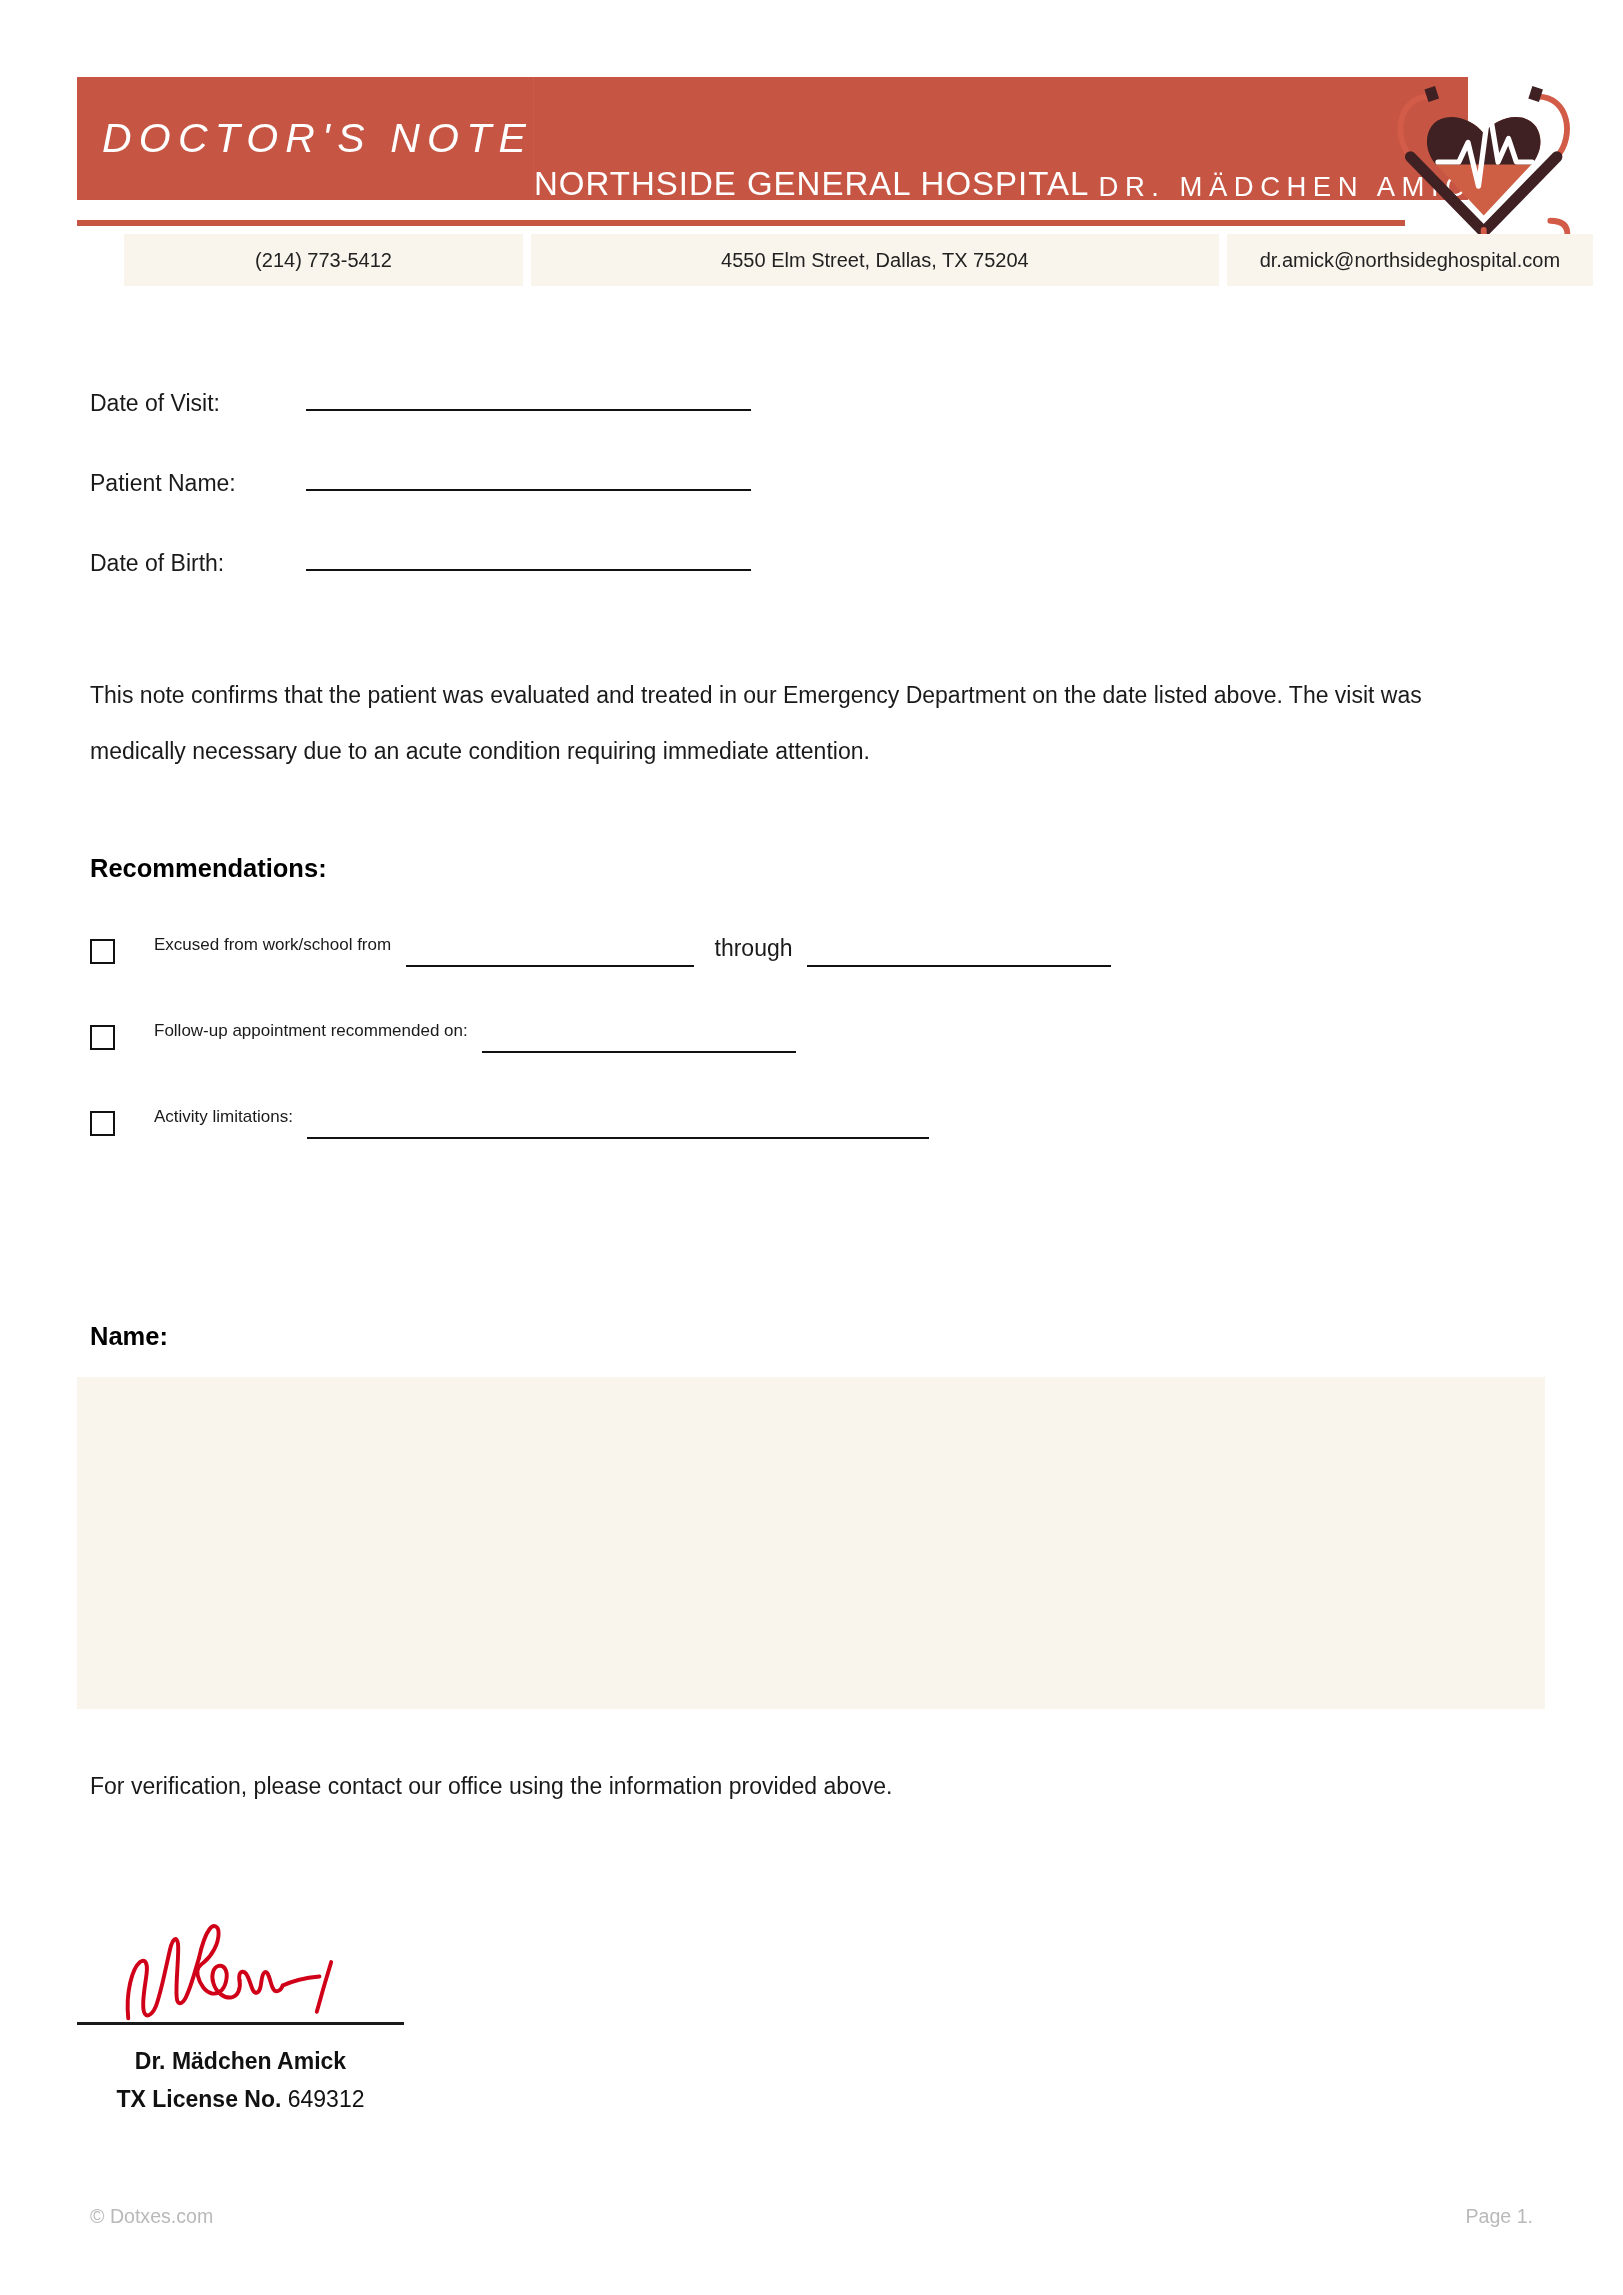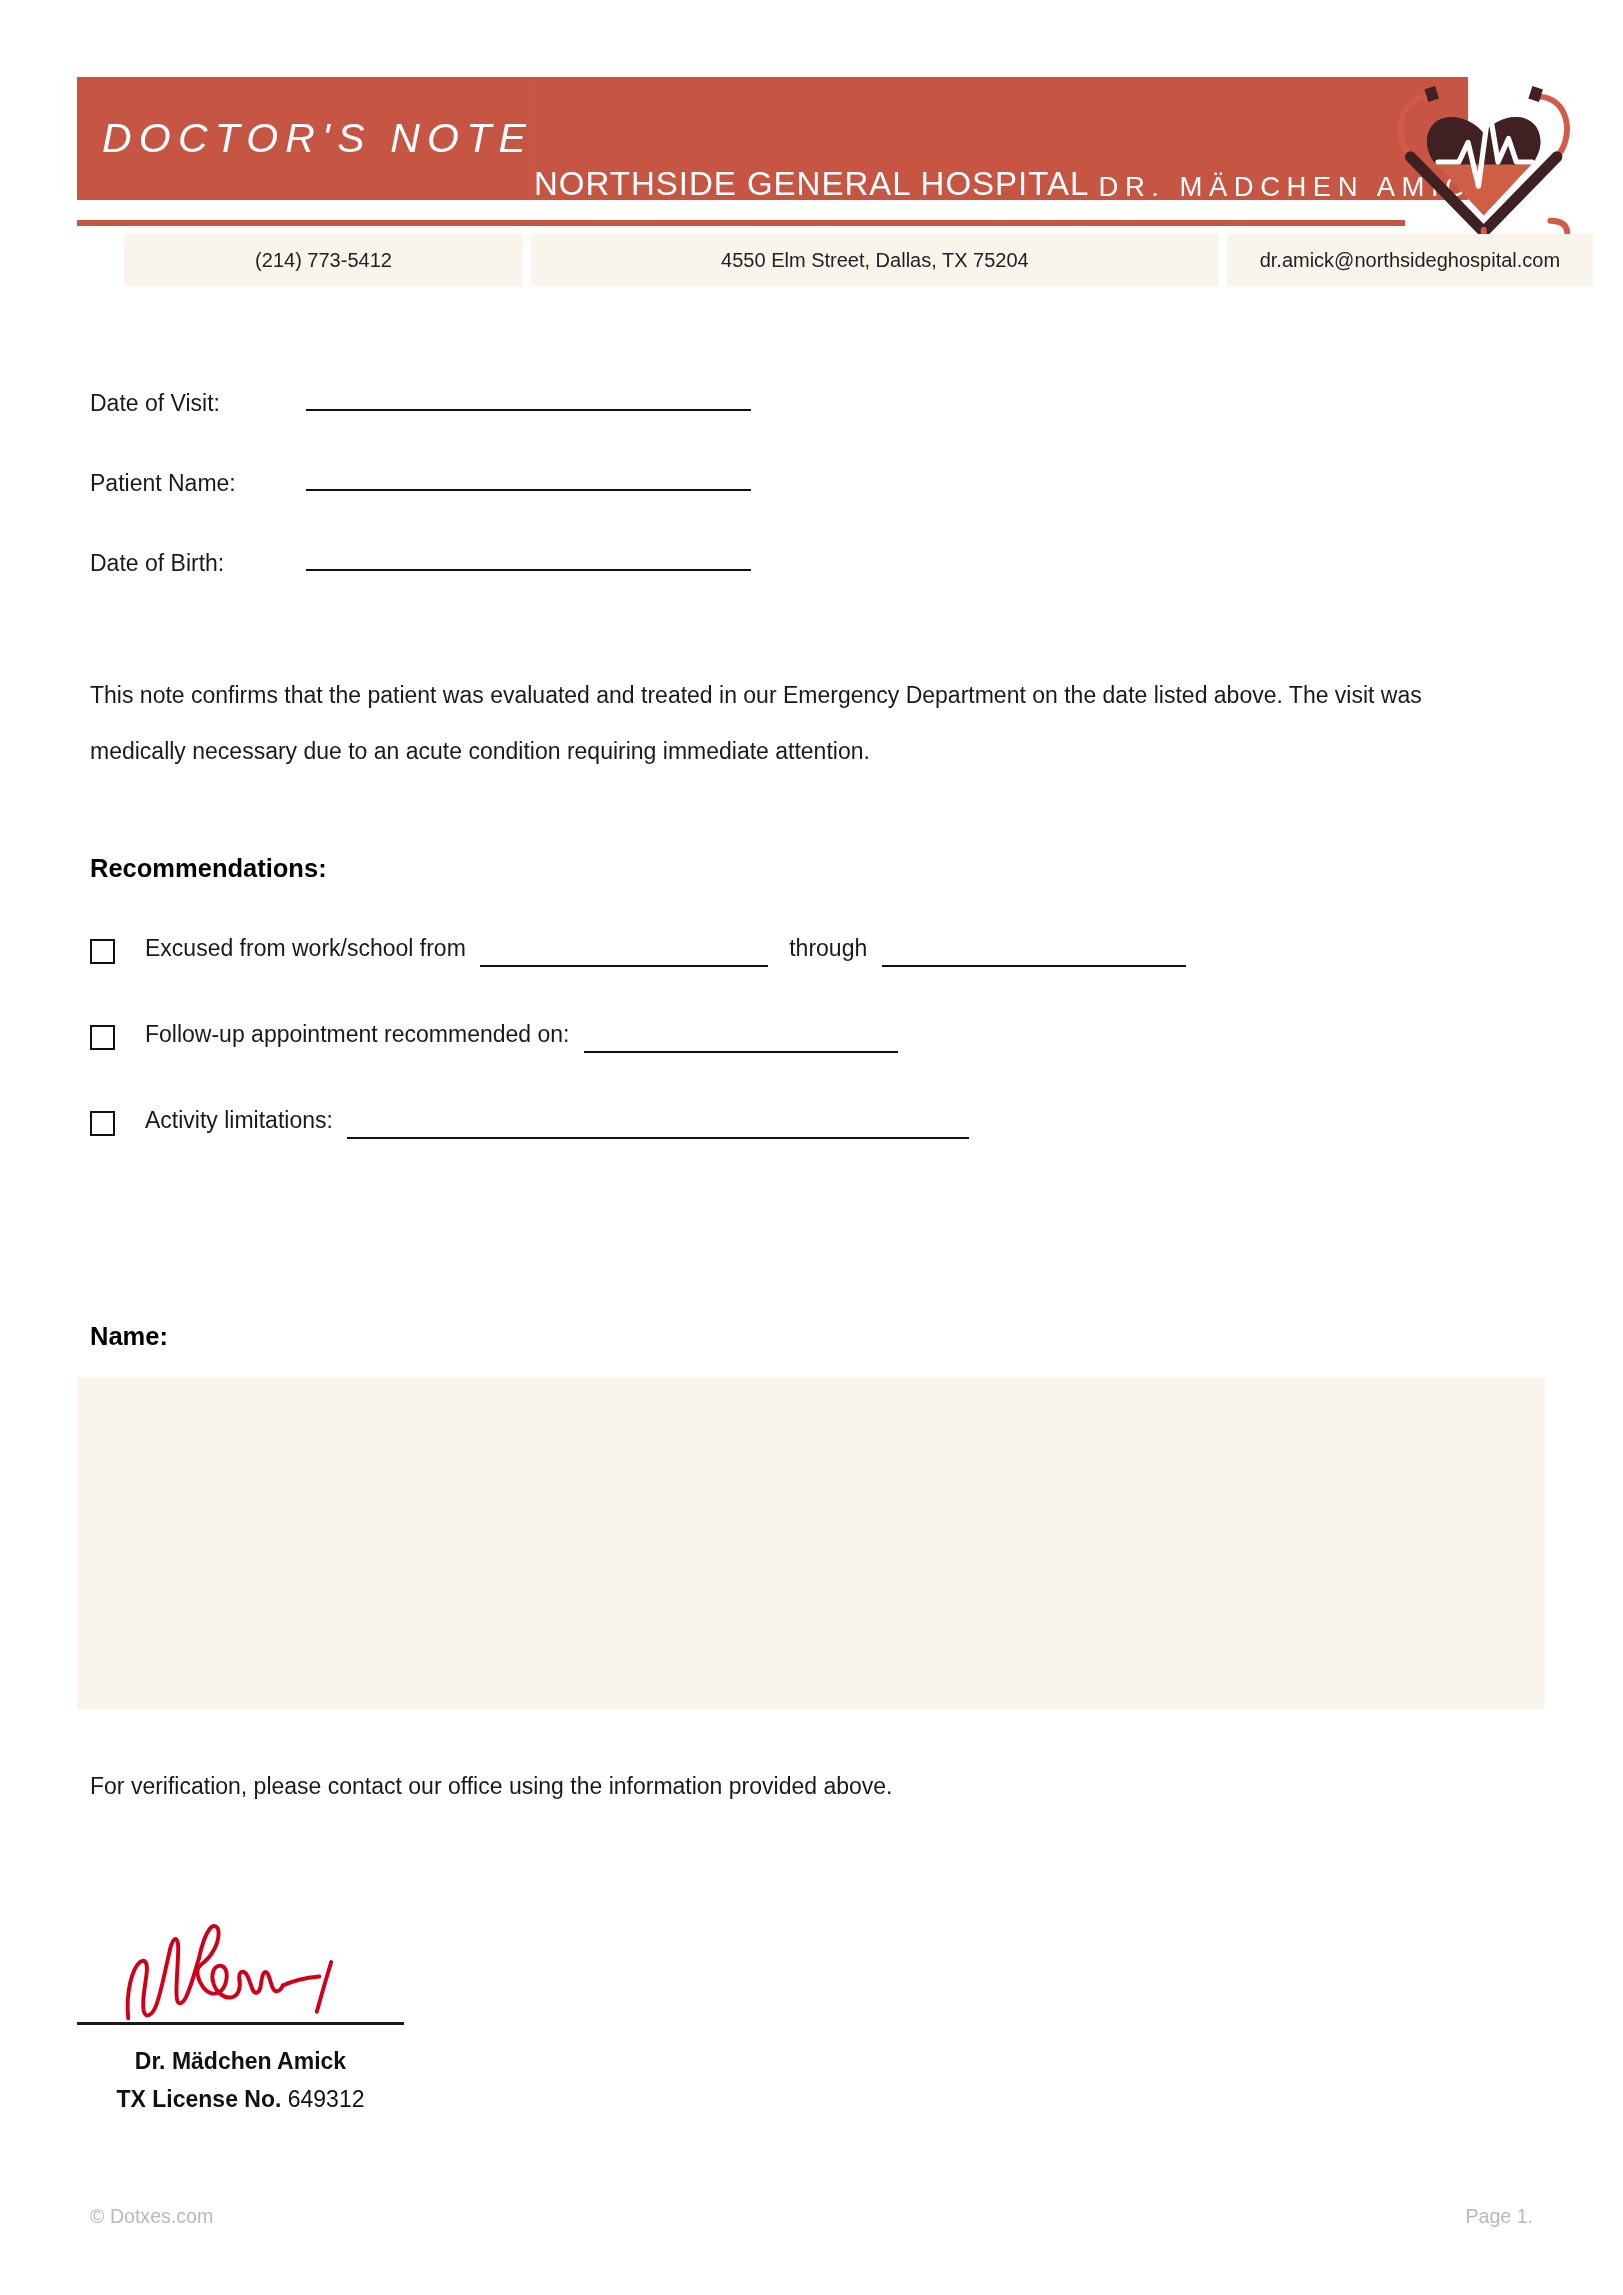--- a/index.html
+++ b/index.html
@@ -170,23 +170,23 @@
   }
   .checkbox {
     width: 25px;
     height: 25px;
     border: 2.6px solid #111111;
     flex: none;
     margin-top: 2.6px;
     background: #ffffff;
   }
   .rec-label {
-    font-size: 23px;
-    color: #1a1a1a;
-    margin-left: 30px;
+    font-size: 17px;
+    color: #1a1a1a;
+    margin-left: 39px;
     white-space: nowrap;
     line-height: 1.1;
   }
   .blank {
     border-bottom: 2.6px solid #111111;
     height: 31px;
     flex: none;
     margin-left: 14.4px;
   }
   .through-word {

